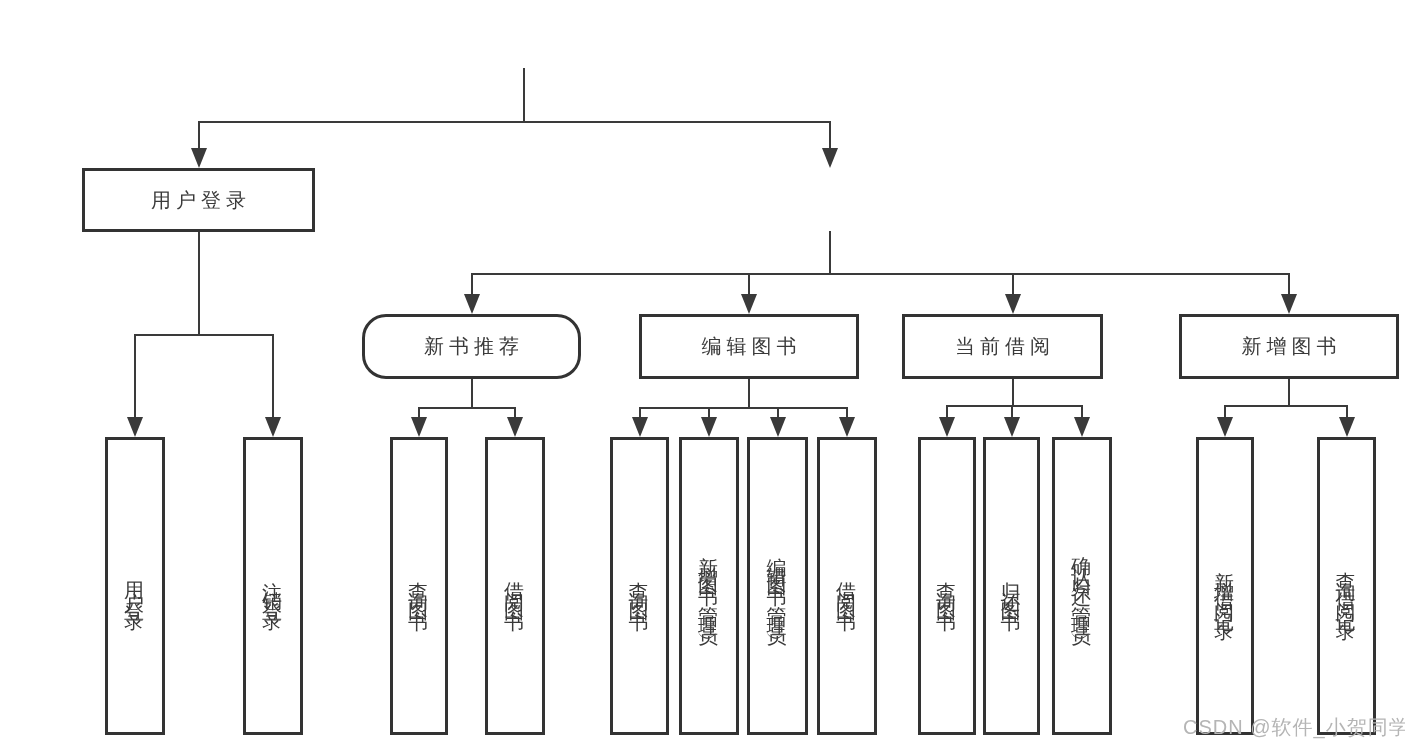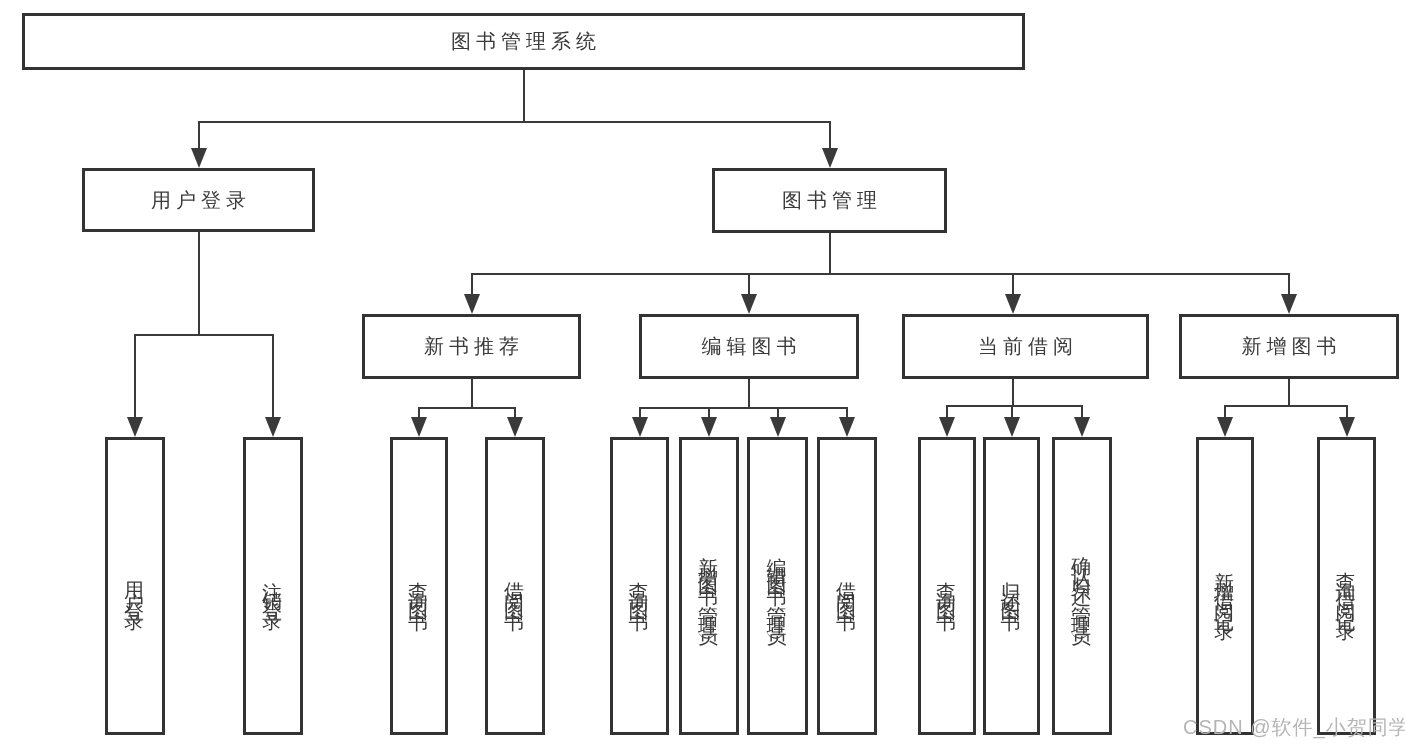--- a/index.html
+++ b/index.html
@@ -60,36 +60,30 @@
     font-size:20px;
     letter-spacing:1px;
     white-space:nowrap;
   }
 </style>
 </head>
 <body>
 
 <div class="canvas">
   <div class="watermark" style="left:1183px;top:714px;">CSDN @软件_小贺同学</div>
-<div class="node h" style="left: 22px; top: 13px; width: 1003px; height: 57px;">
-      <span class="lbl">图书管理系统</span>
-    </div>
     <div class="node h" style="left: 82px; top: 168px; width: 233px; height: 64px;">
       <span class="lbl">用户登录</span>
     </div>
-    <div class="node h" style="left: 712px; top: 168px; width: 235px; height: 65px;">
-      <span class="lbl">图书管理</span>
-    </div>
-    <div class="node h" style="left: 362px; top: 314px; width: 219px; height: 65px;">
+    <div class="node h" style="left: 362px; top: 314px; width: 219px; height: 65px; border-radius: 24px;">
       <span class="lbl">新书推荐</span>
     </div>
     <div class="node h" style="left: 639px; top: 314px; width: 220px; height: 65px;">
       <span class="lbl">编辑图书</span>
     </div>
-    <div class="node h" style="left: 902px; top: 314px; width: 247px; height: 65px;">
+    <div class="node h" style="left: 902px; top: 314px; width: 201px; height: 65px;">
       <span class="lbl">当前借阅</span>
     </div>
     <div class="node h" style="left: 1179px; top: 314px; width: 220px; height: 65px;">
       <span class="lbl">新增图书</span>
     </div>
     <div class="node v" style="left: 105px; top: 437px; width: 60px; height: 298px;">
       <span class="lbl">用户登录</span>
     </div>
     <div class="node v" style="left: 243px; top: 437px; width: 60px; height: 298px;">
       <span class="lbl">注销登录</span>

